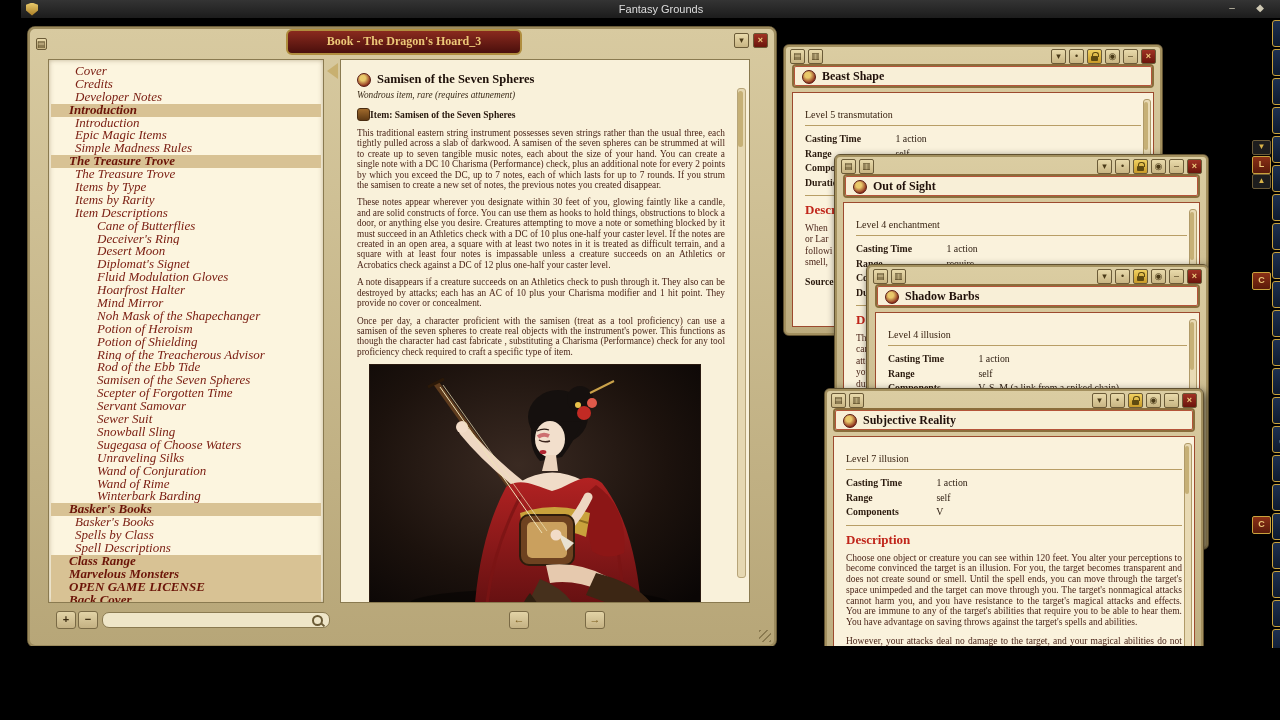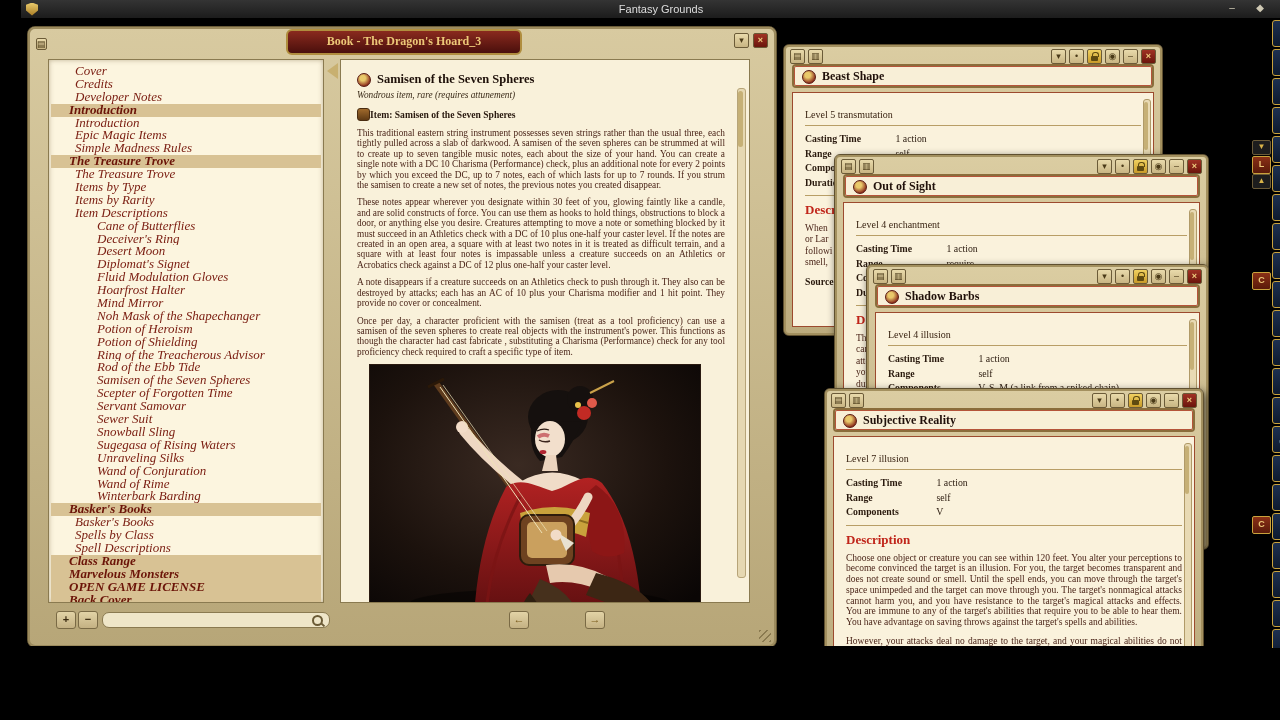--- a/index.html
+++ b/index.html
@@ -188,21 +188,21 @@
         <div class="toc-row l2">Noh Mask of the Shapechanger</div>
         <div class="toc-row l2">Potion of Heroism</div>
         <div class="toc-row l2">Potion of Shielding</div>
         <div class="toc-row l2">Ring of the Treacherous Advisor</div>
         <div class="toc-row l2">Rod of the Ebb Tide</div>
         <div class="toc-row l2">Samisen of the Seven Spheres</div>
         <div class="toc-row l2">Scepter of Forgotten Time</div>
         <div class="toc-row l2">Servant Samovar</div>
         <div class="toc-row l2">Sewer Suit</div>
         <div class="toc-row l2">Snowball Sling</div>
-        <div class="toc-row l2">Sugegasa of Rising Waters</div>
+        <div class="toc-row l2">Sugegasa of Choose Waters</div>
         <div class="toc-row l2">Unraveling Silks</div>
         <div class="toc-row l2">Wand of Conjuration</div>
         <div class="toc-row l2">Wand of Rime</div>
         <div class="toc-row l2">Winterbark Barding</div>
         <div class="toc-row header">Basker's Books</div>
         <div class="toc-row l1">Basker's Books</div>
         <div class="toc-row l1">Spells by Class</div>
         <div class="toc-row l1">Spell Descriptions</div>
         <div class="toc-row header">Class Range</div>
         <div class="toc-row header">Marvelous Monsters</div>

